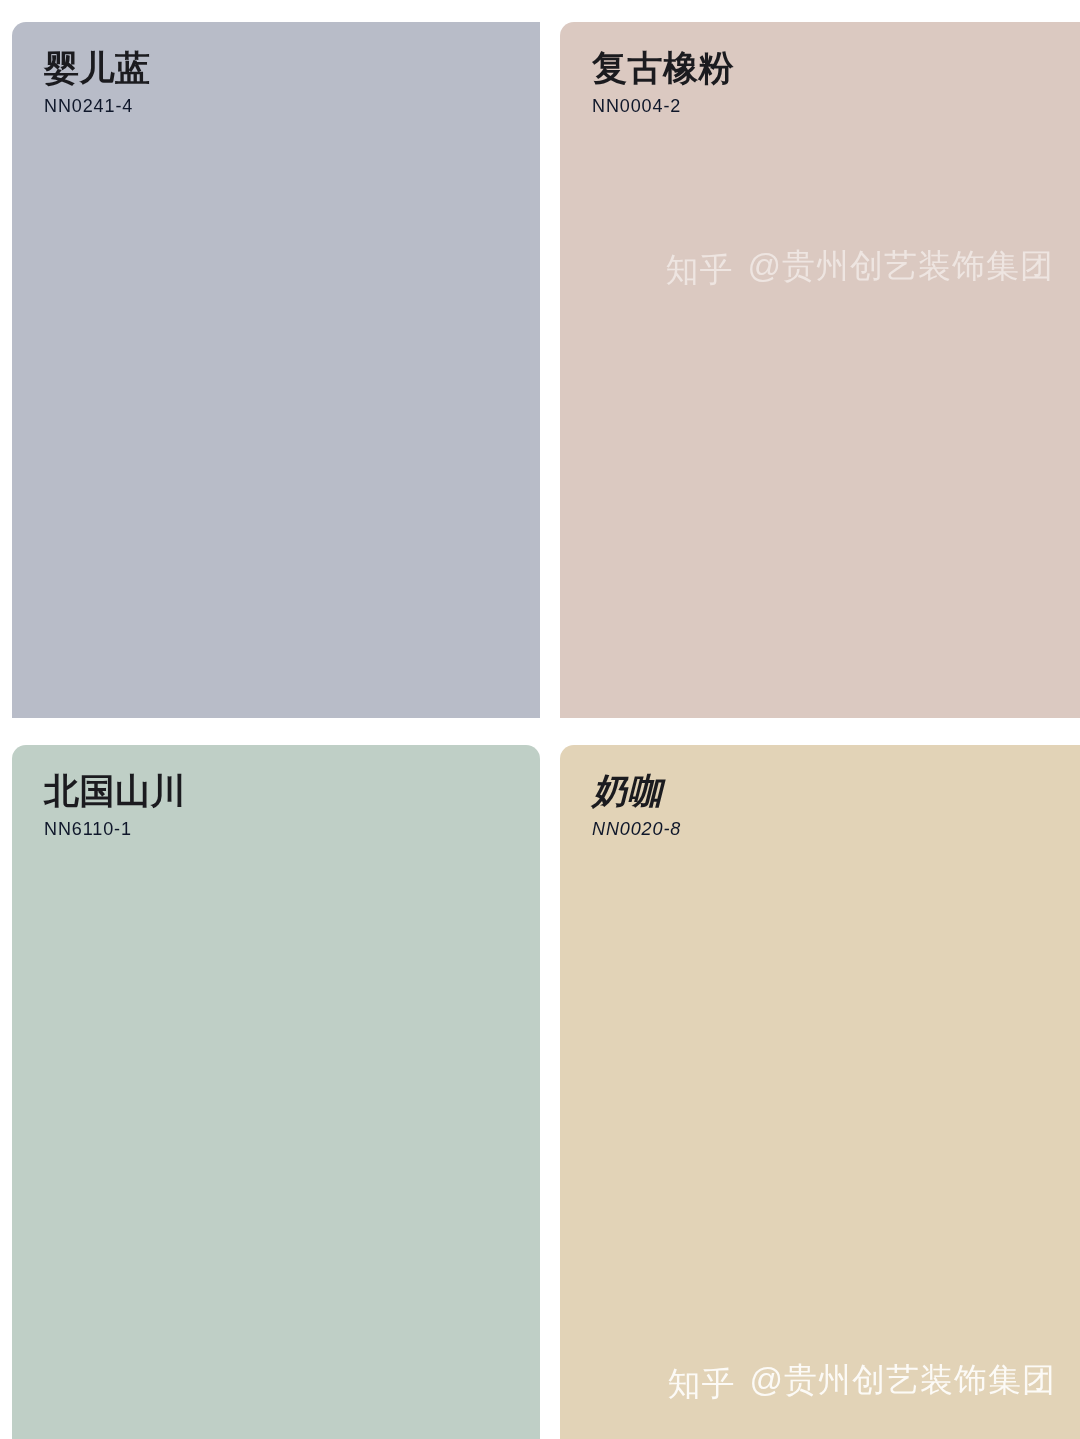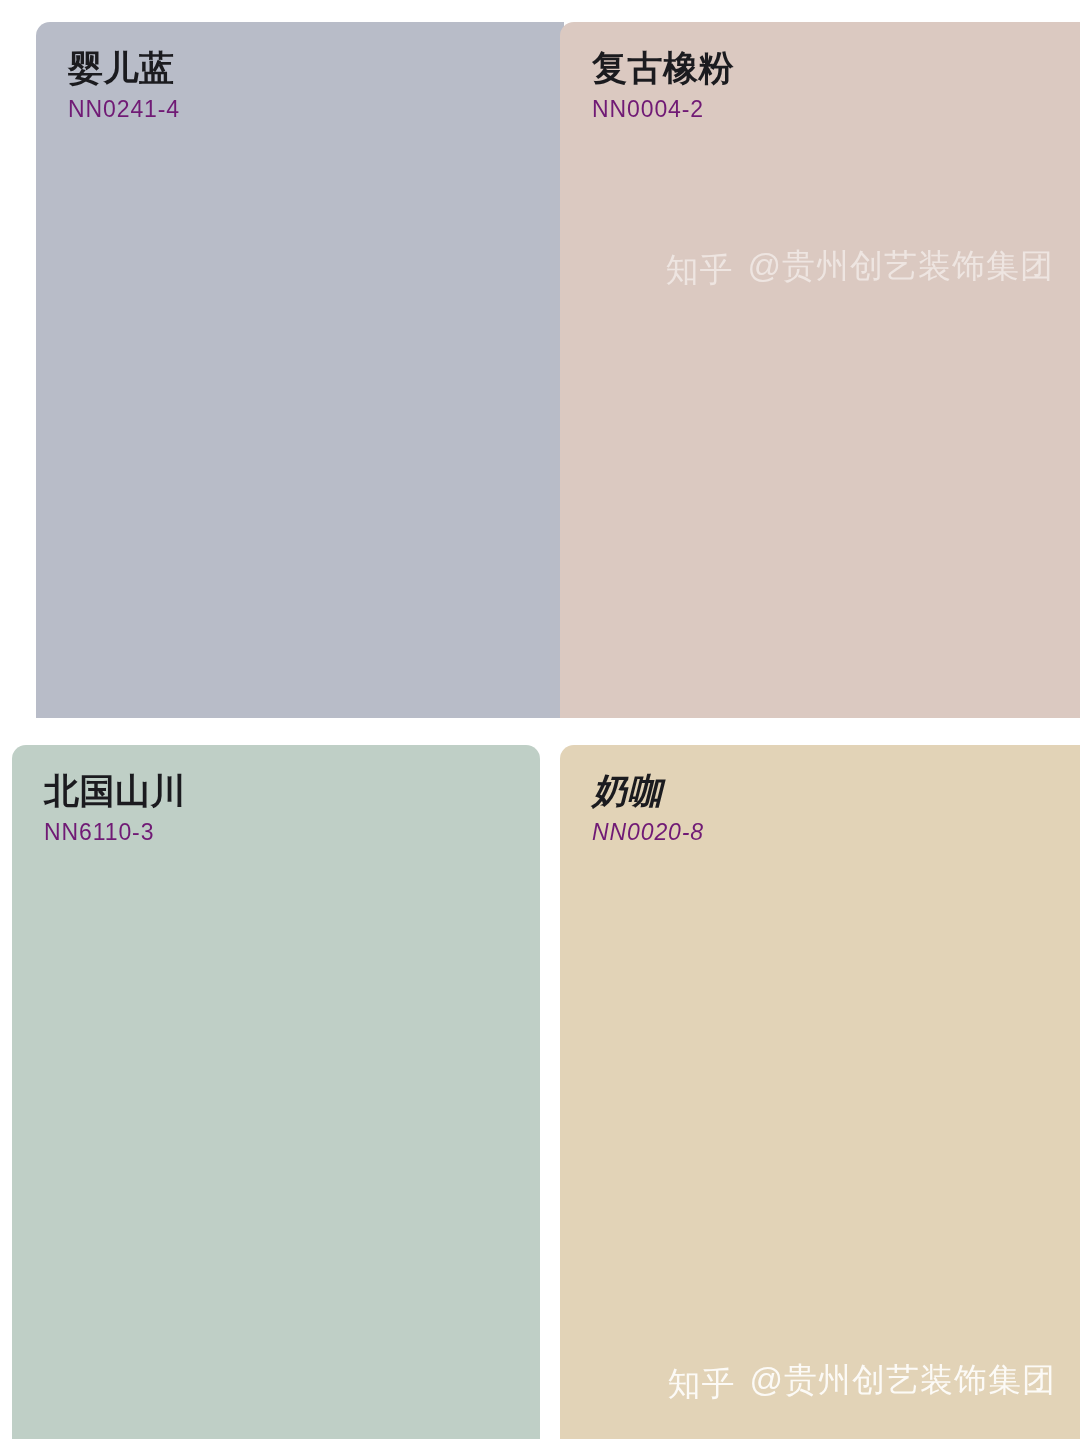--- a/index.html
+++ b/index.html
@@ -40,37 +40,36 @@
     font-size: 35px;
     font-weight: 700;
     line-height: 1.12;
     letter-spacing: 0.5px;
     color: #1b1b1f;
     margin: 0;
     white-space: nowrap;
   }
 
   .swatch-code {
-    font-size: 23px;
+    font-size: 18px;
     font-weight: 400;
     line-height: 1.2;
     letter-spacing: 0.9px;
-    color: #701a75;
+    color: #0f172a;
     margin: 9px 0 0 0;
     white-space: nowrap;
   }
 
   
   #swatch-baby-blue {
     left: 12px;
     top: 22px;
     width: 528px;
     height: 696px;
     border-radius: 14px 0 0 0;
-    margin-left: 24px;
   }
 
   #swatch-retro-oak-pink {
     left: 560px;
     top: 22px;
     width: 520px;
     height: 696px;
     border-radius: 14px 0 0 0;
   }
 
@@ -142,21 +141,21 @@
   <div class="swatch" id="swatch-retro-oak-pink" style="background-color: rgb(219, 201, 193); text-decoration: underline;">
     <div class="swatch-label">
       <p class="swatch-name">复古橡粉</p>
       <p class="swatch-code">NN0004-2</p>
     </div>
   </div>
 
   <div class="swatch" id="swatch-northern-mountains" style="background-color: rgb(191, 207, 198); padding-left: 16px;">
     <div class="swatch-label">
       <p class="swatch-name">北国山川</p>
-      <p class="swatch-code">NN6110-3</p>
+      <p class="swatch-code">NN6110-1</p>
     </div>
   </div>
 
   <div class="swatch" id="swatch-milk-coffee" style="background-color: rgb(226, 211, 183);">
     <div class="swatch-label">
       <p class="swatch-name">奶咖</p>
       <p class="swatch-code">NN0020-8</p>
     </div>
   </div>
 

